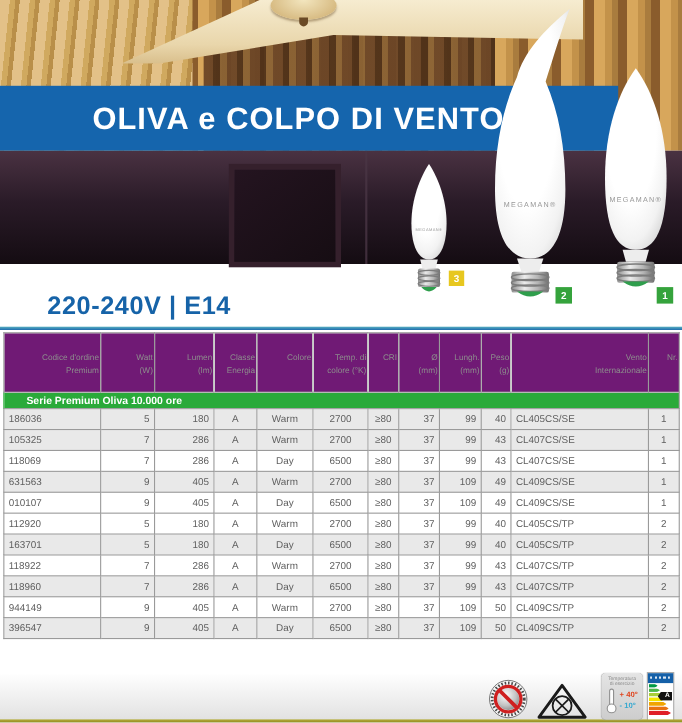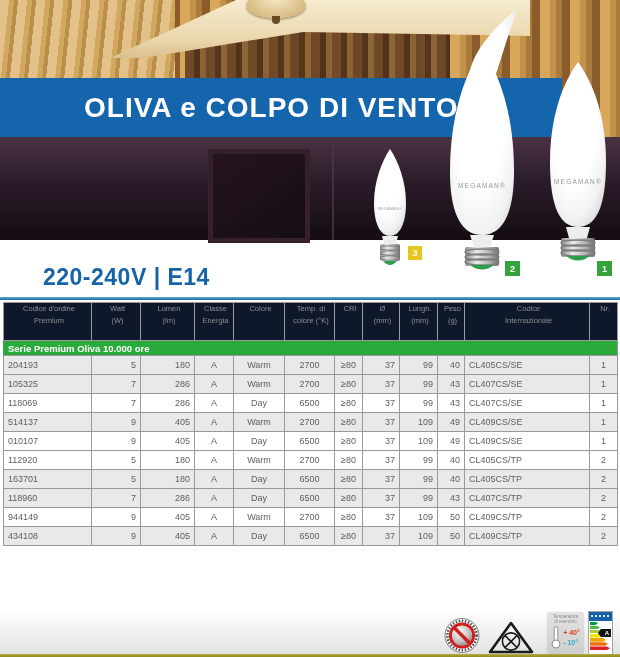--- a/index.html
+++ b/index.html
@@ -44,25 +44,25 @@
   
   .section-head{position:absolute;top:264px;left:6px;font-size:23px;font-weight:600;
      color:var(--heading-blue,#1663a8);letter-spacing:.5px;z-index:1;margin-left:37px;}
   .rule{position:absolute;top:297px;left:0;width:620px;height:3px;
      background:linear-gradient(180deg,#57aec0,#1e6cae);}
 
   
   table.spec{position:absolute;top:302px;left:3px;width:614px;border-collapse:collapse;
      table-layout:fixed;font-size:9px;color:#5f5f5f;}
   table.spec th,table.spec td{border:1px solid #9a9a9a;overflow:hidden;white-space:nowrap;}
-  table.spec th{height:37px;background:#0f172a;color:#8d8d8d;font-weight:normal;font-size:7.5px;
-     text-align:center;vertical-align:top;padding:0 1px 0 4px;line-height:1.55;}
+  table.spec th{height:37px;background:#701a75;color:#8d8d8d;font-weight:normal;font-size:7.5px;
+     text-align:right;vertical-align:top;padding:16px 1px 0 4px;line-height:1.55;}
   table.spec td{height:18px;padding:0 4px;}
   tr.group-row td{background:var(--series-green,#2aaa3a);color:#fff;font-weight:bold;
-     font-size:9.5px;height:14px;padding-left:4px;border-left:1px solid var(--series-green,#2aaa3a);
+     font-size:9.5px;height:14px;padding-left:20px;border-left:1px solid var(--series-green,#2aaa3a);
      border-right:1px solid #9a9a9a;}
   tr.shaded td{background:var(--row-shade,#e9e9e9);}
   td.al-left{text-align:left;}
   td.al-right{text-align:right;padding-right:6px;}
   td.al-center{text-align:center;}
 
   
   .footer-bg{position:absolute;top:613px;left:0;width:620px;height:44px;
      background:linear-gradient(180deg,#fefefe,#e0e0e0);}
   .olive-line{position:absolute;bottom:0;left:0;width:620px;height:3px;
@@ -241,35 +241,35 @@
           </th>
           <th>
             <div>Lungh.</div>
             <div>(mm)</div>
           </th>
           <th>
             <div>Peso</div>
             <div>(g)</div>
           </th>
           <th>
-            <div>Codice</div>
+            <div>Vento</div>
             <div>Internazionale</div>
           </th>
           <th>
             <div>Nr.</div>
             <div></div>
           </th>
         </tr>
       </thead>
     <tbody id="tbody">
         <tr class="group-row">
           <td colspan="12">Serie Premium Oliva 10.000 ore</td>
         </tr>
         <tr class="shaded">
-          <td class="al-left">204193</td>
+          <td class="al-left">186036</td>
           <td class="al-right">5</td>
           <td class="al-right">180</td>
           <td class="al-center">A</td>
           <td class="al-center">Warm</td>
           <td class="al-center">2700</td>
           <td class="al-center">≥80</td>
           <td class="al-right">37</td>
           <td class="al-right">99</td>
           <td class="al-right">40</td>
           <td class="al-left">CL405CS/SE</td>
@@ -297,21 +297,21 @@
           <td class="al-center">Day</td>
           <td class="al-center">6500</td>
           <td class="al-center">≥80</td>
           <td class="al-right">37</td>
           <td class="al-right">99</td>
           <td class="al-right">43</td>
           <td class="al-left">CL407CS/SE</td>
           <td class="al-center">1</td>
         </tr>
         <tr class="shaded">
-          <td class="al-left">514137</td>
+          <td class="al-left">631563</td>
           <td class="al-right">9</td>
           <td class="al-right">405</td>
           <td class="al-center">A</td>
           <td class="al-center">Warm</td>
           <td class="al-center">2700</td>
           <td class="al-center">≥80</td>
           <td class="al-right">37</td>
           <td class="al-right">109</td>
           <td class="al-right">49</td>
           <td class="al-left">CL409CS/SE</td>
@@ -352,20 +352,34 @@
           <td class="al-center">A</td>
           <td class="al-center">Day</td>
           <td class="al-center">6500</td>
           <td class="al-center">≥80</td>
           <td class="al-right">37</td>
           <td class="al-right">99</td>
           <td class="al-right">40</td>
           <td class="al-left">CL405CS/TP</td>
           <td class="al-center">2</td>
         </tr>
+        <tr>
+          <td class="al-left">118922</td>
+          <td class="al-right">7</td>
+          <td class="al-right">286</td>
+          <td class="al-center">A</td>
+          <td class="al-center">Warm</td>
+          <td class="al-center">2700</td>
+          <td class="al-center">≥80</td>
+          <td class="al-right">37</td>
+          <td class="al-right">99</td>
+          <td class="al-right">43</td>
+          <td class="al-left">CL407CS/TP</td>
+          <td class="al-center">2</td>
+        </tr>
         <tr class="shaded">
           <td class="al-left">118960</td>
           <td class="al-right">7</td>
           <td class="al-right">286</td>
           <td class="al-center">A</td>
           <td class="al-center">Day</td>
           <td class="al-center">6500</td>
           <td class="al-center">≥80</td>
           <td class="al-right">37</td>
           <td class="al-right">99</td>
@@ -381,21 +395,21 @@
           <td class="al-center">Warm</td>
           <td class="al-center">2700</td>
           <td class="al-center">≥80</td>
           <td class="al-right">37</td>
           <td class="al-right">109</td>
           <td class="al-right">50</td>
           <td class="al-left">CL409CS/TP</td>
           <td class="al-center">2</td>
         </tr>
         <tr class="shaded">
-          <td class="al-left">434108</td>
+          <td class="al-left">396547</td>
           <td class="al-right">9</td>
           <td class="al-right">405</td>
           <td class="al-center">A</td>
           <td class="al-center">Day</td>
           <td class="al-center">6500</td>
           <td class="al-center">≥80</td>
           <td class="al-right">37</td>
           <td class="al-right">109</td>
           <td class="al-right">50</td>
           <td class="al-left">CL409CS/TP</td>

